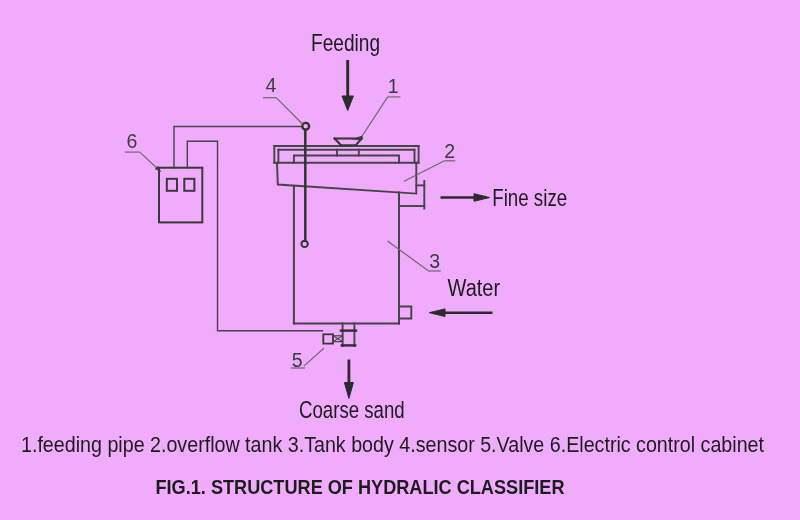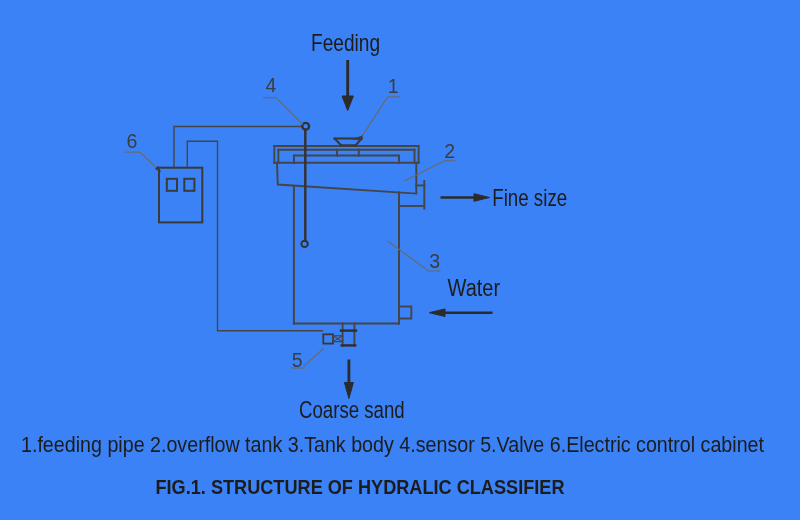--- a/index.html
+++ b/index.html
@@ -1,16 +1,16 @@
 <!DOCTYPE html>
 <html><head>
 <meta charset="utf-8">
 <style>
   html,body{margin:0;padding:0;background:#ffffff;}
-  #page{position:relative;width:800px;height:520px;background:#3b82f6;overflow:hidden;}
+  #page{position:relative;width:800px;height:520px;background:#f0abfc;overflow:hidden;}
   svg{display:block;filter:blur(0.5px);}
   text{font-family:"Liberation Sans",sans-serif;}
   .num{font-family:"Liberation Serif",serif;fill:#3c3c3c;}
 </style>
 </head>
 <body>
 <div id="page">
 <svg width="800" height="520" viewBox="0 0 800 520">
 
   <g stroke="#454545" stroke-width="1.9" fill="none" stroke-linecap="square">

